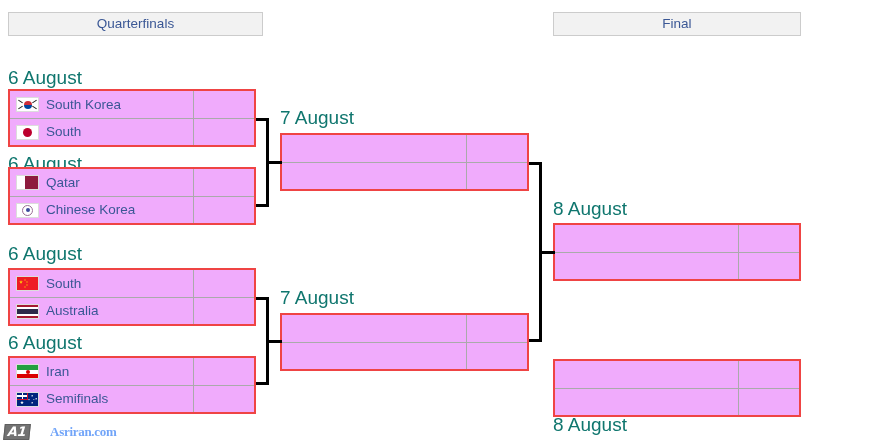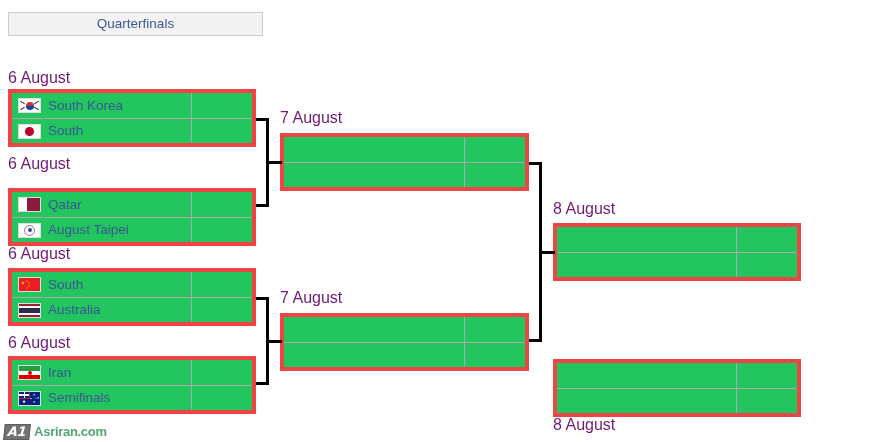--- a/index.html
+++ b/index.html
@@ -29,33 +29,33 @@
     background: #f2f2f2;
     border: 1px solid #cccccc;
     color: #3a5795;
     font-size: 13.5px;
     white-space: nowrap;
   }
 
   
   .date-label {
     position: absolute;
-    font-size: 16px;
-    color: #701a75;
+    font-size: 19px;
+    color: #0f766e;
     white-space: nowrap;
     line-height: 16px;
   }
 
   
   .match {
     position: absolute;
     box-sizing: border-box;
-    border: 4px solid #ef4444;
+    border: 2px solid #ef4444;
     border-collapse: collapse;
-    background: #22c55e;
+    background: #f0abfc;
   }
   .match-row {
     display: flex;
     box-sizing: border-box;
     height: 50%;
     width: 100%;
   }
   .match-row + .match-row {
     border-top: 1px solid #aaaaaa;
   }
@@ -237,37 +237,38 @@
     font-size: 13px;
     line-height: 14px;
     color: #ffffff;
     background: #3c3c3c;
     padding: 0 3px;
     letter-spacing: -0.5px;
     border: 1px solid #222;
     transform: skewX(-6deg);
   }
   #watermark .wm-text {
-    margin-left: 4px;
-    font-family: Liberation Sans, sans-serif;
+    margin-left: 20px;
+    font-family: Liberation Serif, serif;
     font-weight: bold;
     font-size: 13px;
     line-height: 14px;
-    color: #15803d;
+    color: #3b82f6;
     letter-spacing: -0.3px;
   }
 </style>
 </head>
 <body>
 
 <div id="bracket-root">
 
   <div class="round-header" style="left:8px; top:12px; width:255px;">Quarterfinals</div>
 
 
+  <div class="round-header" style="left:553px; top:12px; width:248px;">Final</div>
 
 
   <div class="date-label" style="left:8px; top:70px;">6 August</div>
   <div class="date-label" style="left:8px; top:156px;">6 August</div>
   <div class="date-label" style="left:8px; top:246px;">6 August</div>
   <div class="date-label" style="left:8px; top:335px;">6 August</div>
 
   <div class="date-label" style="left:280px; top:110px;">7 August</div>
   <div class="date-label" style="left:280px; top:290px;">7 August</div>
 
@@ -293,37 +294,37 @@
       <div class="team-cell">
         <span class="flag flag-jp">
           <span class="jp-disc"></span>
         </span>
         <span class="team-name">South</span>
       </div>
       <div class="score-cell" style="width:61px;"></div>
     </div>
   </div>
 
-  <div class="match" style="left:8px; top:188px; width:248px; height:58px;text-align:center;">
+  <div class="match" style="left:8px; top:167px; width:248px; height:58px;text-align:center;">
     <div class="match-row">
       <div class="team-cell">
         <span class="flag flag-qa">
           <span class="qa-white"></span>
         </span>
         <span class="team-name">Qatar</span>
       </div>
       <div class="score-cell" style="width:61px;"></div>
     </div>
     <div class="match-row">
       <div class="team-cell">
         <span class="flag flag-tw">
           <span class="tw-ring"></span>
             <span class="tw-dot"></span>
         </span>
-        <span class="team-name">August Taipei</span>
+        <span class="team-name">Chinese Korea</span>
       </div>
       <div class="score-cell" style="width:61px;"></div>
     </div>
   </div>
 
   <div class="match" style="left:8px; top:268px; width:248px; height:58px;">
     <div class="match-row">
       <div class="team-cell">
         <span class="flag flag-cn">
           <span class="cn-star-big"></span>

